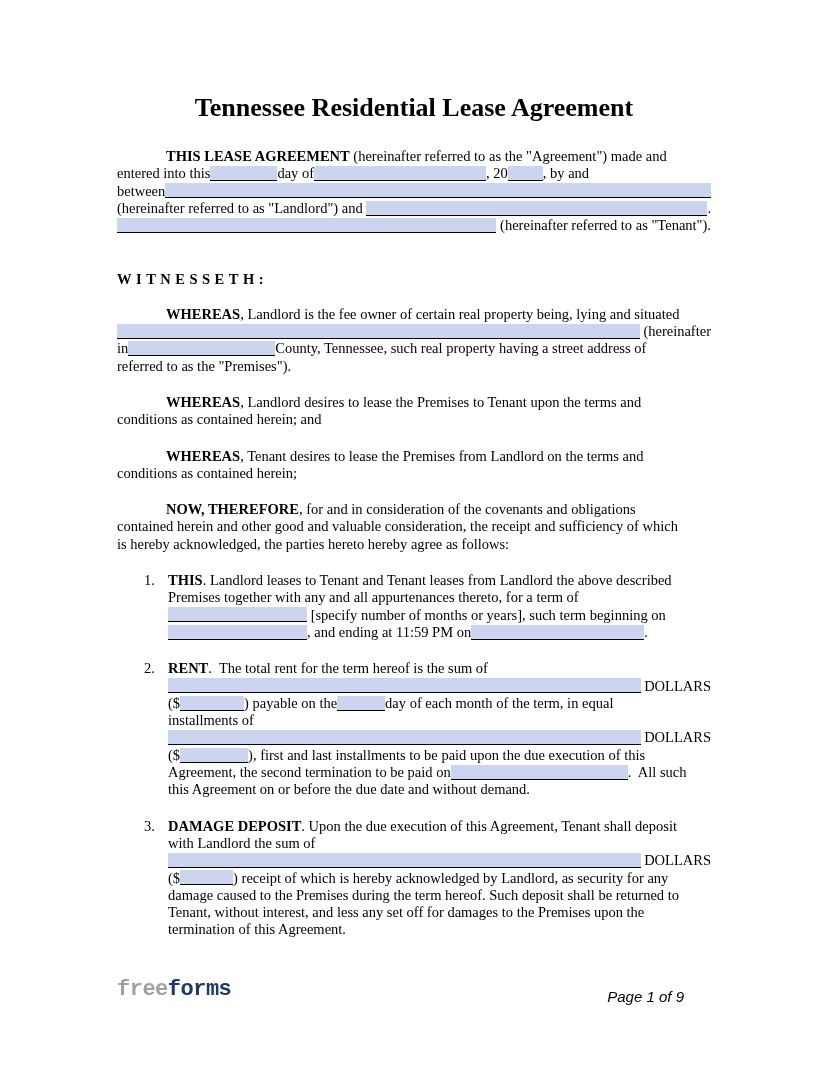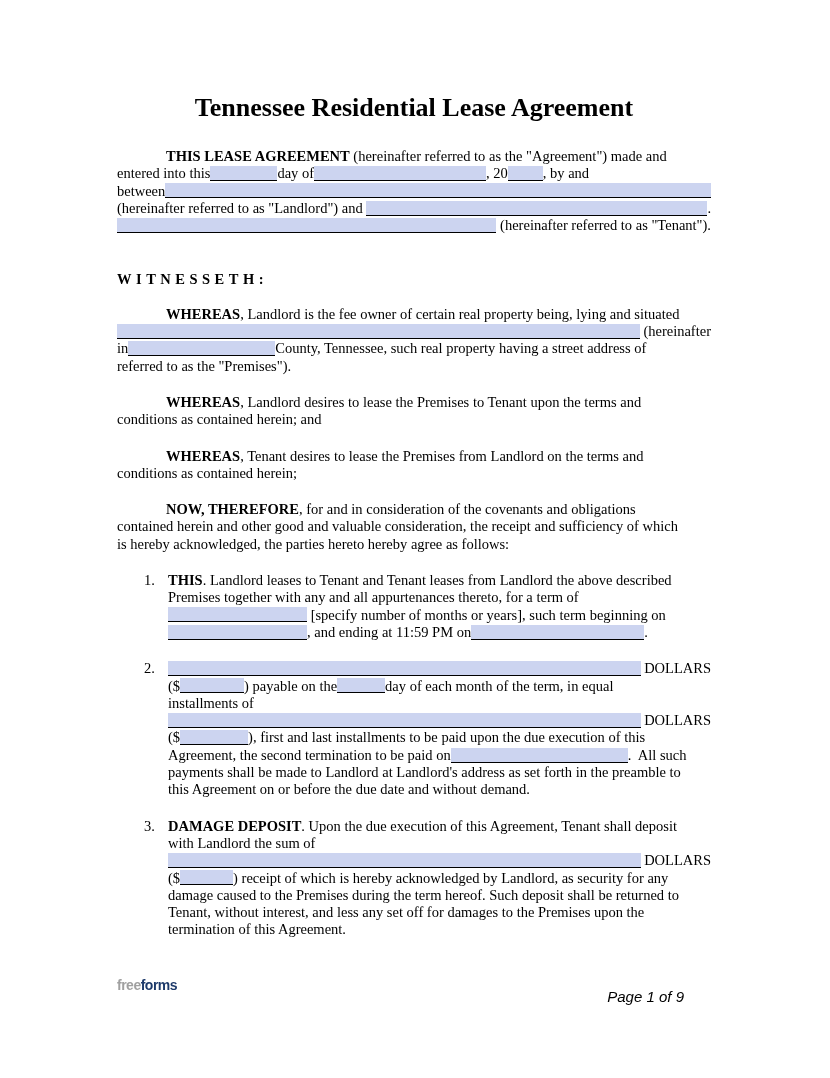--- a/index.html
+++ b/index.html
@@ -14,22 +14,22 @@
   .run{flex:0 0 auto;}
   .bold{font-weight:bold;}
   .indent{padding-left:49px;}
   .blank{background:var(--blank,#ccd4f0);border-bottom:1px solid #000;
          align-self:flex-end;height:14px;margin-bottom:1.5px;flex-shrink:0;}
   .blank.fill{flex:1 1 auto;}
   .li{display:flex;}
   .num{flex:0 0 51px;padding-left:27px;box-sizing:border-box;line-height:17.3px;}
   .li-body{flex:1 1 auto;min-width:0;}
   .footer-logo{position:absolute;left:117px;top:977px;
-         font-family:Liberation Sans, sans-serif;font-weight:bold;
-         font-size:14px;letter-spacing:-0.5px;}
+         font-family:Liberation Mono, monospace;font-weight:bold;
+         font-size:22px;letter-spacing:-0.5px;}
   .free{color:var(--logofree,#a0a0a0);}
   .forms{color:var(--logoforms,#1d3a6a);}
   .page-num{position:absolute;right:72px;top:988px;
          font-family:"Liberation Sans","DejaVu Sans",sans-serif;font-size:15px;color:#000;font-style:italic;}
 </style>
 </head>
 <body>
 
 <div class="page">
   <div class="content">
@@ -69,27 +69,27 @@
           <div class="li-body">
             <div class="line"><span class="run bold">THIS</span><span class="run">. Landlord leases to Tenant and Tenant leases from Landlord the above described</span></div>
             <div class="line"><span class="run">Premises together with any and all appurtenances thereto, for a term of</span></div>
             <div class="line"><span class="blank" style="width: 139px;"></span><span class="run"> [specify number of months or years], such term beginning on</span></div>
             <div class="line"><span class="blank" style="width: 139px;"></span><span class="run">, and ending at 11:59 PM on</span><span class="blank" style="width: 173px;"></span><span class="run">.</span></div>
           </div>
         </div>
         <div class="block li">
           <span class="num">2.</span>
           <div class="li-body">
+            <div class="line"><span class="run bold">RENT</span><span class="run">.  The total rent for the term hereof is the sum of</span></div>
             <div class="line"><span class="blank fill"></span><span class="run"> DOLLARS</span></div>
             <div class="line"><span class="run">($</span><span class="blank" style="width: 64px;"></span><span class="run">) payable on the</span><span class="blank" style="width: 48px;"></span><span class="run">day of each month of the term, in equal</span></div>
             <div class="line"><span class="run">installments of</span></div>
             <div class="line"><span class="blank fill"></span><span class="run"> DOLLARS</span></div>
             <div class="line"><span class="run">($</span><span class="blank" style="width: 68px;"></span><span class="run">), first and last installments to be paid upon the due execution of this</span></div>
             <div class="line"><span class="run">Agreement, the second termination to be paid on</span><span class="blank" style="width: 177px;"></span><span class="run">.  All such</span></div>
-            <div class="line"><span class="run">payments shall be made to Landlord at Landlord's address as set forth in the preamble to</span></div>
             <div class="line"><span class="run">this Agreement on or before the due date and without demand.</span></div>
           </div>
         </div>
         <div class="block li">
           <span class="num">3.</span>
           <div class="li-body">
             <div class="line"><span class="run bold">DAMAGE DEPOSIT</span><span class="run">. Upon the due execution of this Agreement, Tenant shall deposit</span></div>
             <div class="line"><span class="run">with Landlord the sum of</span></div>
             <div class="line"><span class="blank fill"></span><span class="run"> DOLLARS</span></div>
             <div class="line"><span class="run">($</span><span class="blank" style="width: 53px;"></span><span class="run">) receipt of which is hereby acknowledged by Landlord, as security for any</span></div>

